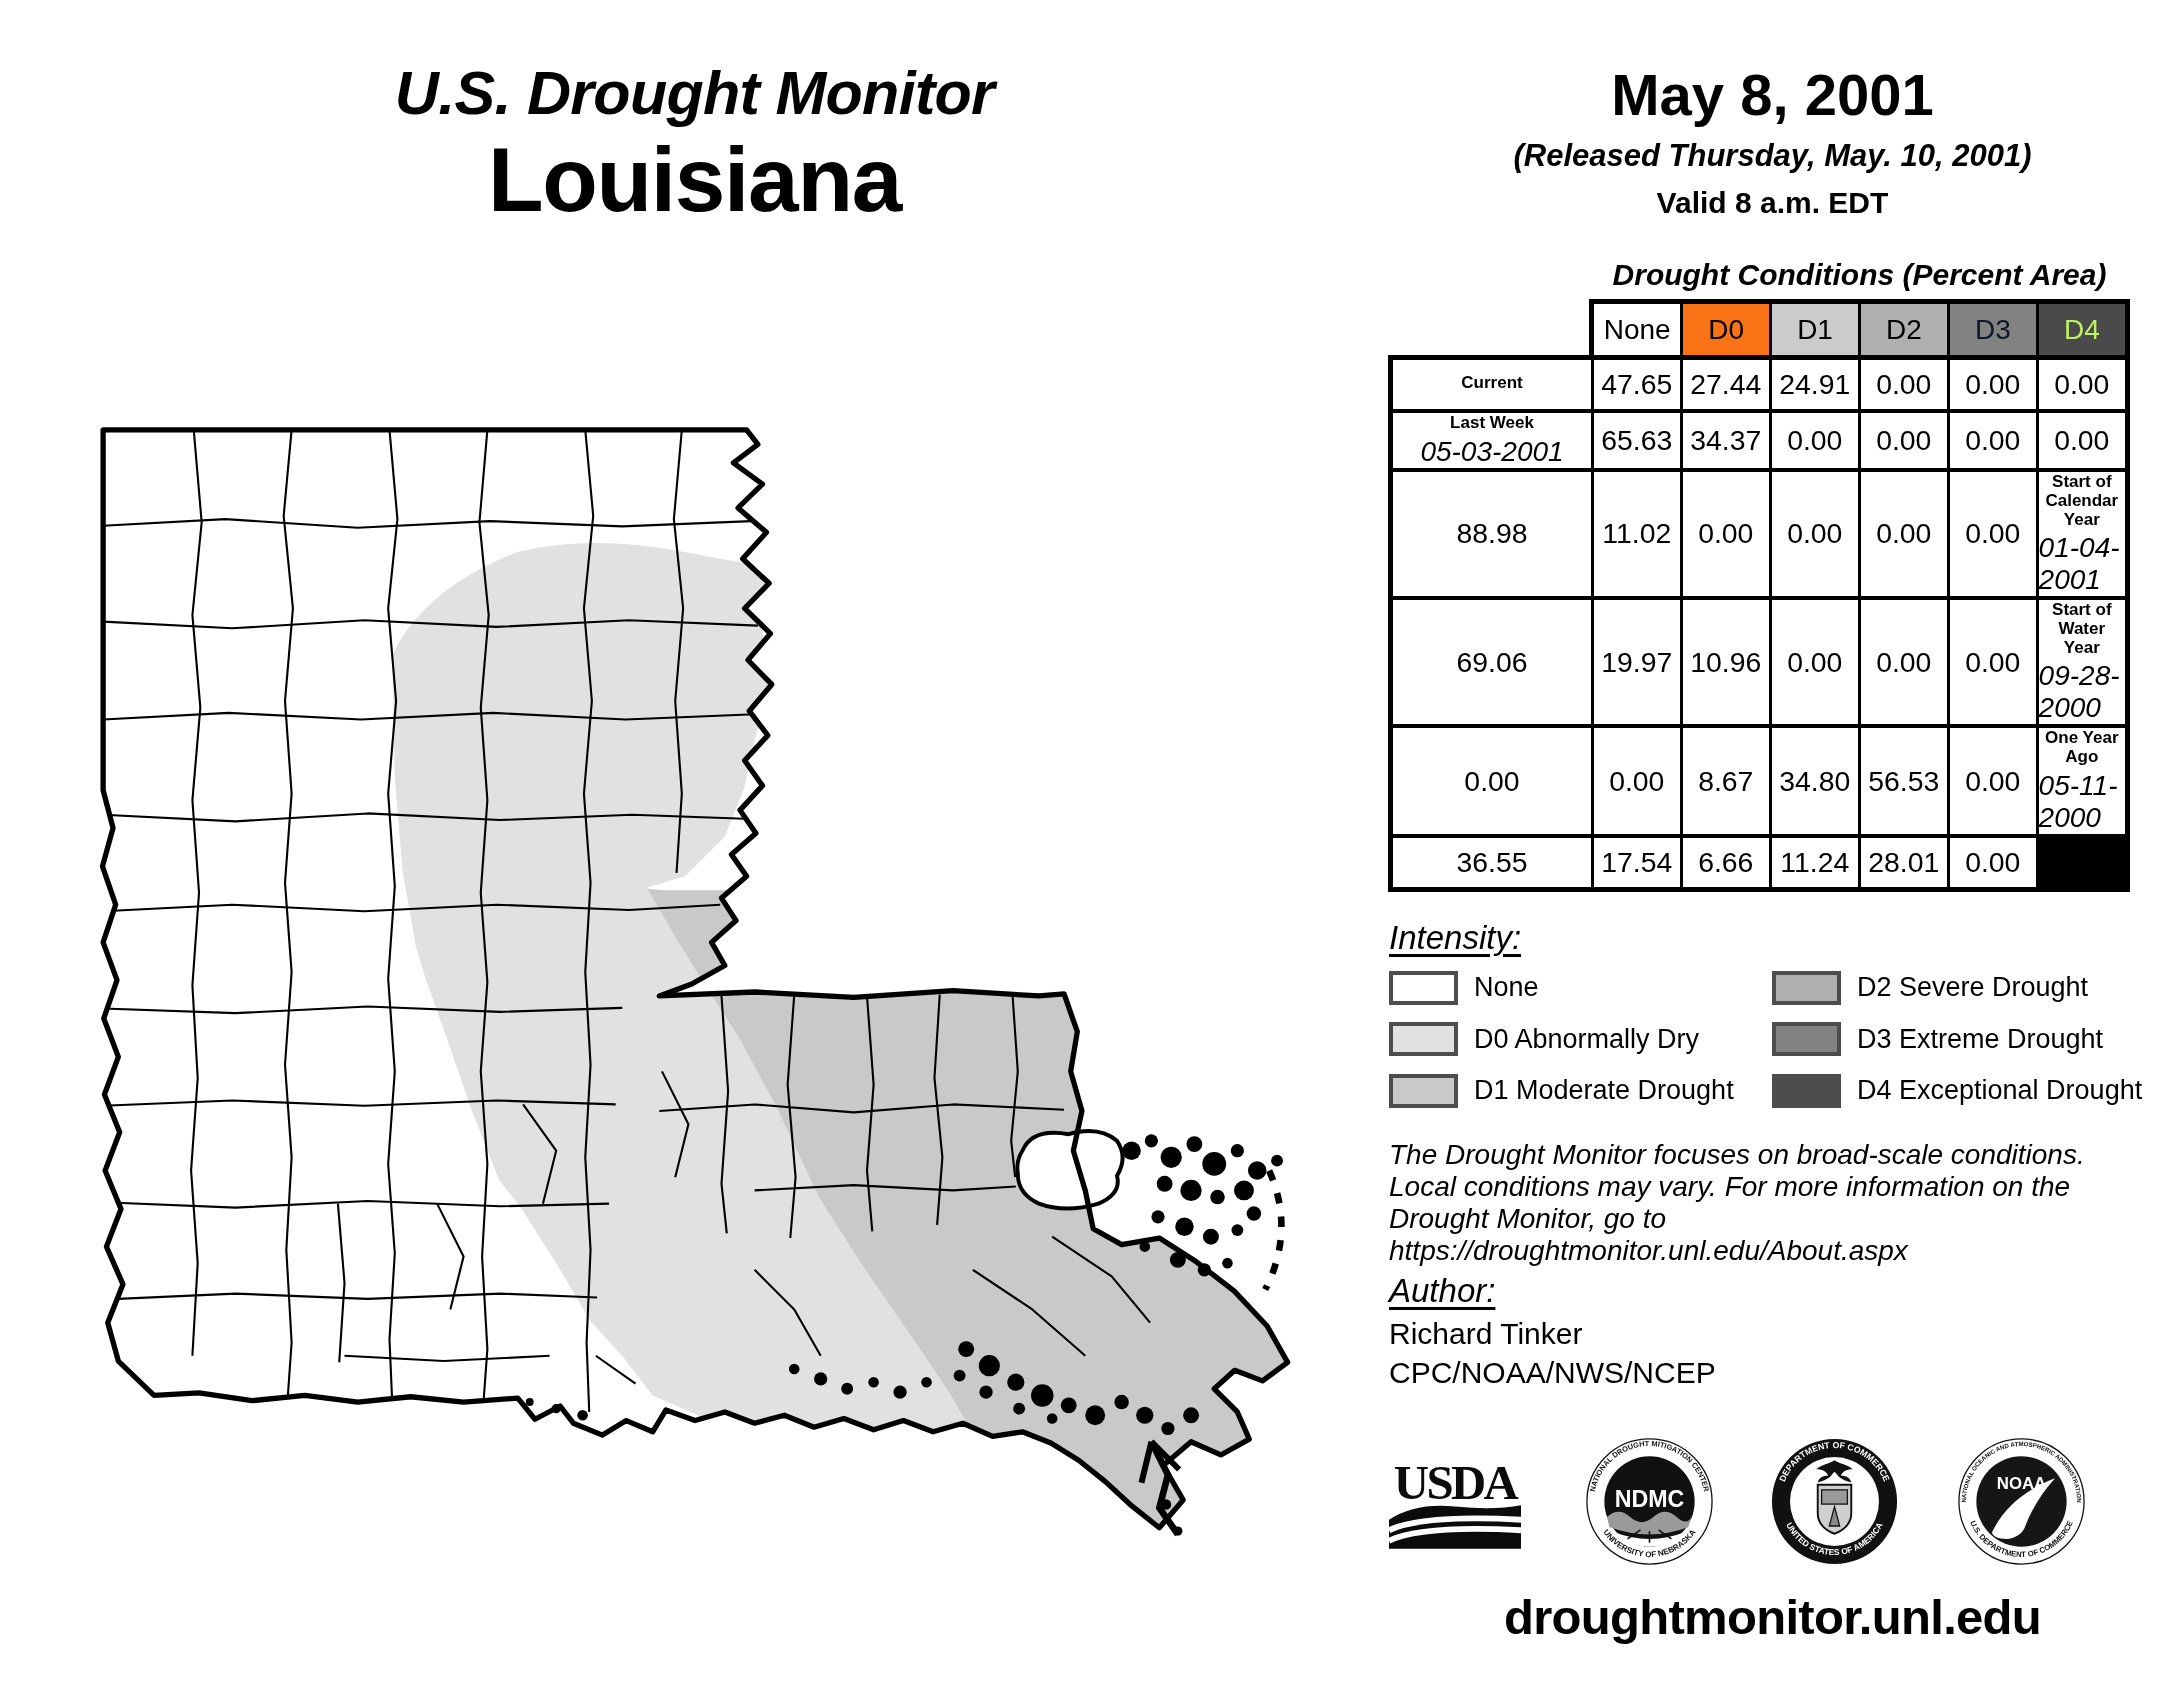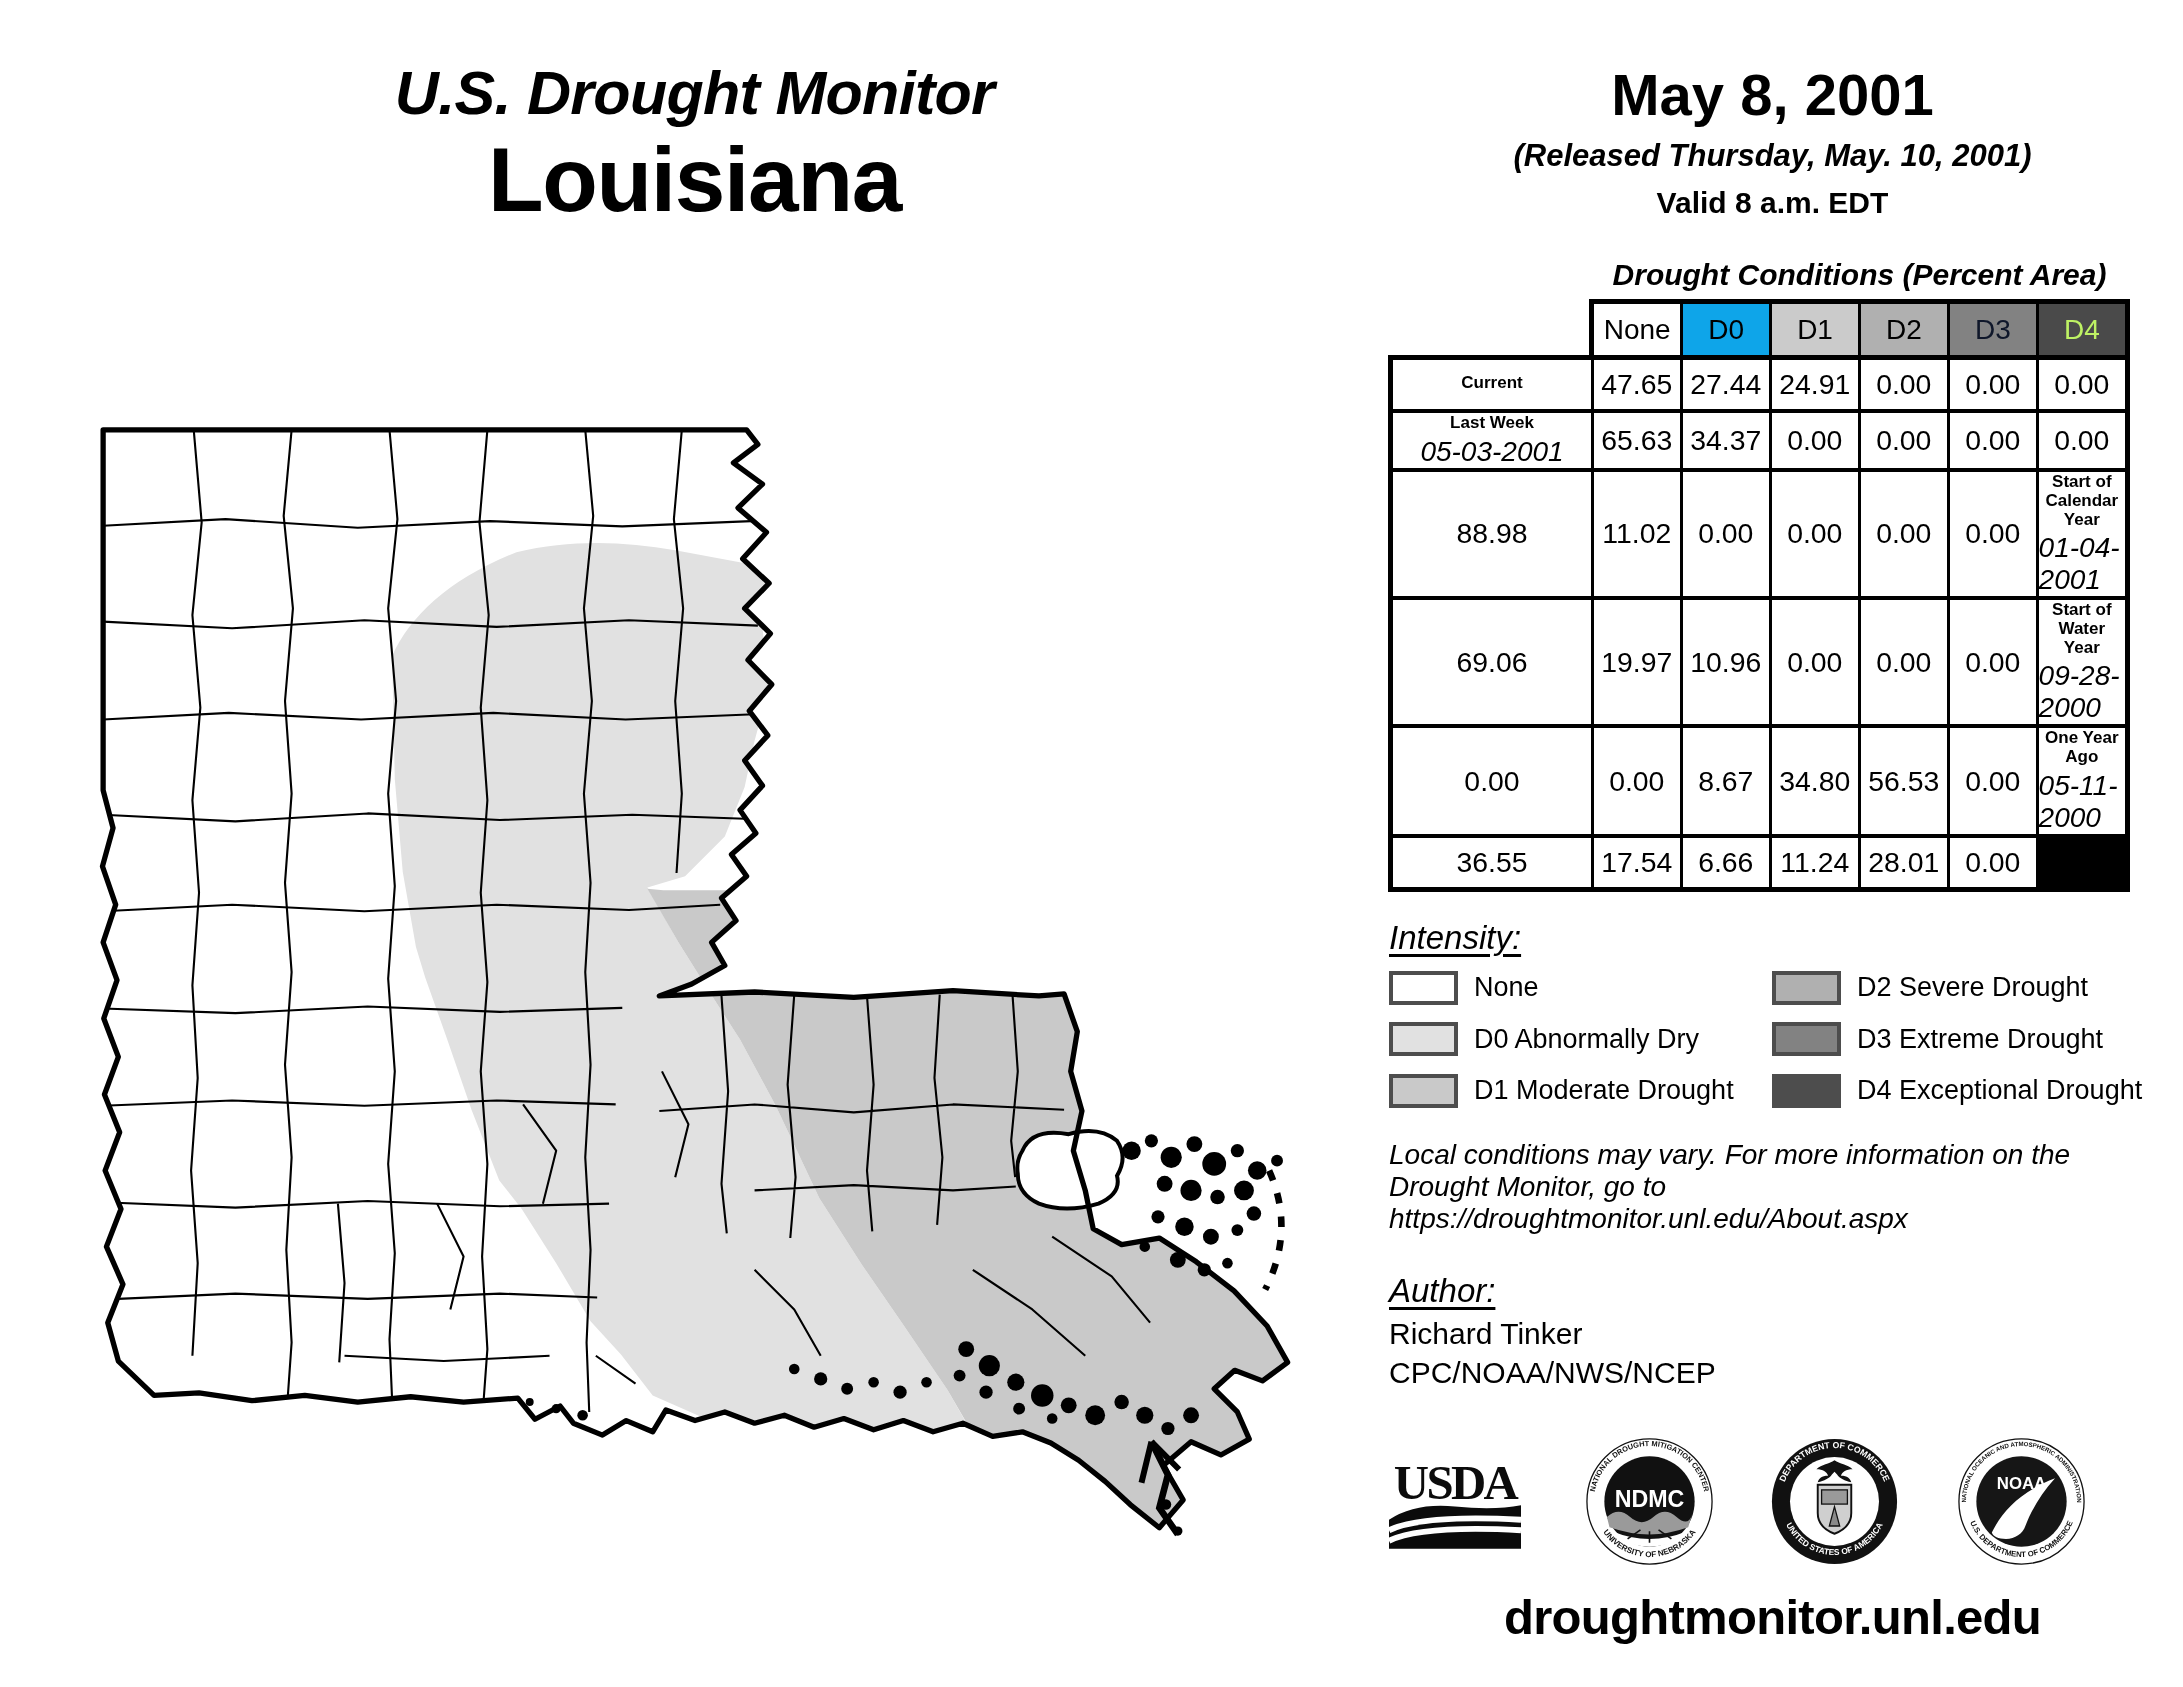--- a/index.html
+++ b/index.html
@@ -17,21 +17,21 @@
   .hvalid{left:1422px;top:188px;width:701px;text-align:center;font:700 30px/1 "Liberation Sans",sans-serif;}
 
   
   .tbltitle{left:1589px;top:258px;width:541px;text-align:center;
             font:italic 700 30px/1.1 "Liberation Sans",sans-serif;}
   .thead{left:1589px;top:299px;width:541px;height:56px;display:grid;
          grid-template-columns:repeat(6,1fr);gap:0 2.6px;background:#000;
          border:5.3px solid #000;border-bottom:none;box-sizing:border-box;}
   .thead>div{display:flex;align-items:center;justify-content:center;font-size:28px;}
   .hc-none{background:#ffffff;}
-  .hc-d0{background:#0ea5e9;}
+  .hc-d0{background:#f97316;}
   .hc-d1{background:#cbcbcb;}
   .hc-d2{background:#b0b0b0;}
   .hc-d3{background:#828282;color:#0f172a;}
   .hc-d4{background:#4a4a4a;color:#bef264;}
 
   .tbody{left:1388px;top:355px;width:742px;height:537px;display:grid;
          grid-template-columns:198px repeat(6,1fr);grid-auto-rows:1fr;
          gap:4px 2.6px;background:#000;border:5.3px solid #000;box-sizing:border-box;}
   .cell{background:#fff;display:flex;align-items:center;justify-content:center;font-size:28.4px;}
   .lbl{flex-direction:column;}
@@ -253,20 +253,21 @@
       <div class="sw sw-d3"></div>
       <span>D3 Extreme Drought</span>
     </div>
     <div class="legrow">
       <div class="sw sw-d4"></div>
       <span>D4 Exceptional Drought</span>
     </div>
   </div>
 
   <div class="abs disc">
+    <div>The Drought Monitor focuses on broad-scale conditions.</div>
     <div>Local conditions may vary. For more information on the</div>
     <div>Drought Monitor, go to https://droughtmonitor.unl.edu/About.aspx</div>
   </div>
 
   <div class="abs secTitle" style="left:1389px;top:1274px;">Author:</div>
   <div class="abs author-name" style="left:1389px;top:1319px;">Richard Tinker</div>
   <div class="abs author-name" style="left:1389px;top:1358px;">CPC/NOAA/NWS/NCEP</div>
 
   <svg class="abs" style="left:1389px;top:1456px;" width="132" height="93" viewBox="0 0 200 140">
     <text x="100" y="64" text-anchor="middle" font-family="Liberation Serif, serif" font-weight="bold" font-size="74" letter-spacing="-4" fill="#0b0b0b">USDA</text>

